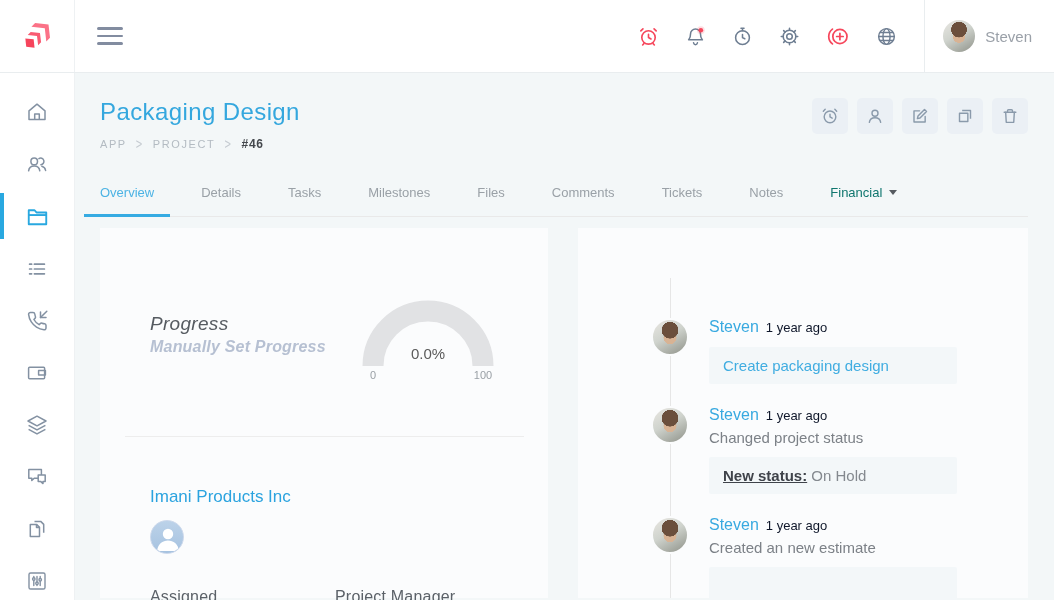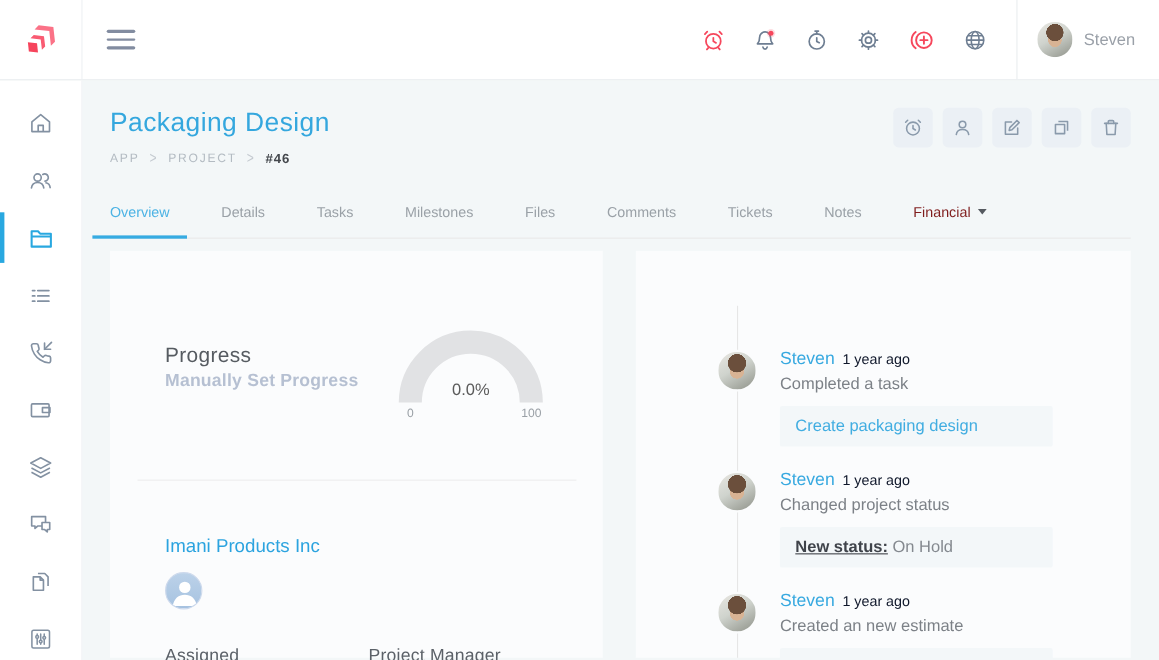--- a/index.html
+++ b/index.html
@@ -42,31 +42,31 @@
   .crumb-id { color:#44484d; font-weight:700; letter-spacing:.8px; font-size:12px; }
   .actions { display:flex; gap:9px; }
   .action-btn { width:36px; height:36px; background:#ebf0f5; border:none; border-radius:5px;
                 display:flex; align-items:center; justify-content:center; color:#8a9aab; cursor:pointer; }
 
   
   .tabs { margin-top:34px; display:flex; gap:47px; border-bottom:1px solid #e9e9e9; }
   .tab { font-size:13px; color:#9aa1a7; padding-bottom:16px; position:relative; cursor:pointer; white-space:nowrap; }
   .tab.active { color:#4cb3e4; }
   .tab.active::after { content:''; position:absolute; left:-16px; right:-16px; bottom:-1px; height:3px; background:#36abe2; }
-  .tab.dark { color:#7f1d1d; display:flex; align-items:center; gap:7px; }
+  .tab.dark { color:#0f766e; display:flex; align-items:center; gap:7px; }
   .caret-down { width:0; height:0; border-left:4.5px solid transparent; border-right:4.5px solid transparent; border-top:5px solid #555a60; }
 
   
   .cards { display:flex; gap:30px; margin-top:11px; height:370px; }
   .card { background:#fbfcfd; height:100%; }
   .card-left { width:448px; padding:0 28px 0 50px; }
   .card-right { flex:1; position:relative; }
 
   .prog-row { display:flex; align-items:center; margin-top:58px; }
-  .prog-labels { flex:1; }
+  .prog-labels { flex:1;font-style:italic; }
   .prog-title { font-size:19px; color:#565b61; letter-spacing:.3px; }
   .prog-sub { font-size:16px; color:#b6c0d2; margin-top:3px; font-weight:700; letter-spacing:.2px; }
   .gauge-wrap { width:160px; margin-right:12px; }
   .gauge-value { fill:#5b5b5b; font-size:15px; }
   .gauge-tick { fill:#9aa0a6; font-size:11px; }
 
   .divider { border:none; border-top:1px solid #ededed; margin:54px -4px 0 -25px; }
 
   .client-name { color:#2ba3df; font-size:17px; margin-top:50px; display:inline-block; cursor:pointer; }
   .client-avatar { margin-top:13px; width:34px; height:34px; border-radius:50%;
@@ -346,21 +346,20 @@
     <section class="card card-right">
       <div class="feed">
 
         <div class="feed-item">
           <span class="avatar feed-avatar"></span>
           <div class="feed-body">
             <div class="feed-head">
               <span class="feed-user">Steven</span>
               <span class="feed-time">1 year ago</span>
             </div>
-            <div class="feed-action">Completed a task</div>
             <div class="feed-box link">Create packaging design</div>
           </div>
         </div>
 
         <div class="feed-item">
           <span class="avatar feed-avatar"></span>
           <div class="feed-body">
             <div class="feed-head">
               <span class="feed-user">Steven</span>
               <span class="feed-time">1 year ago</span>

